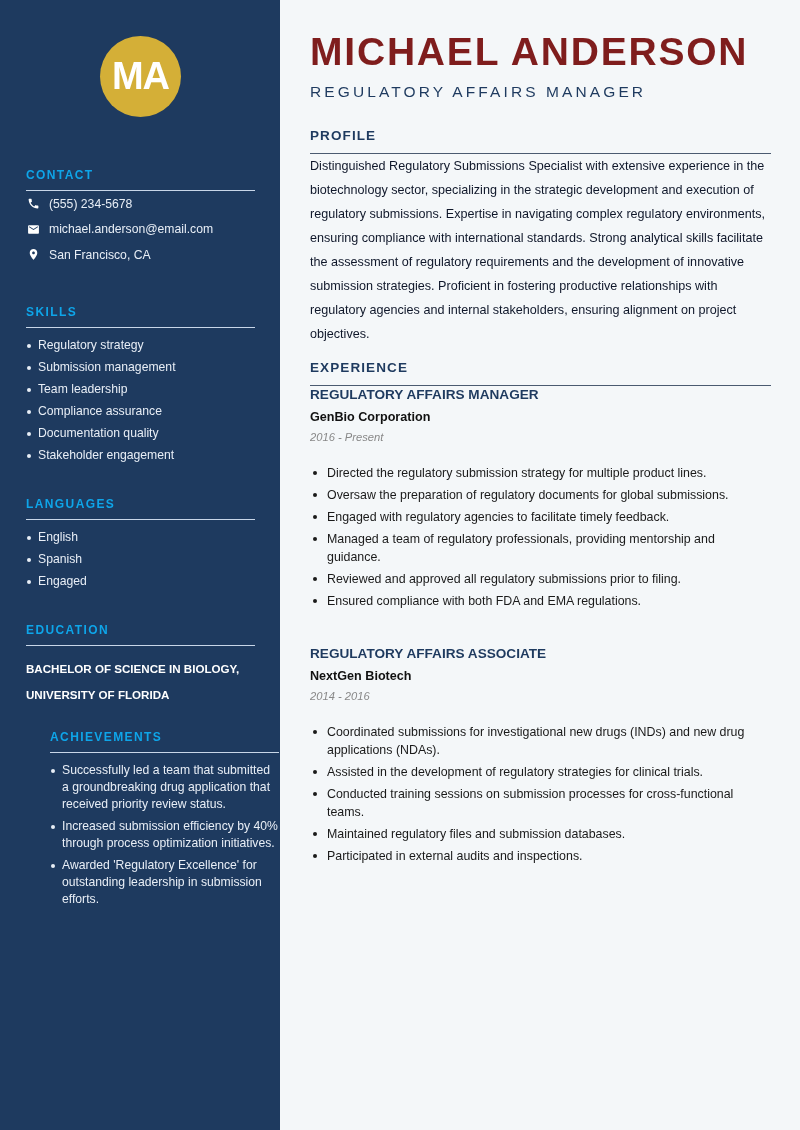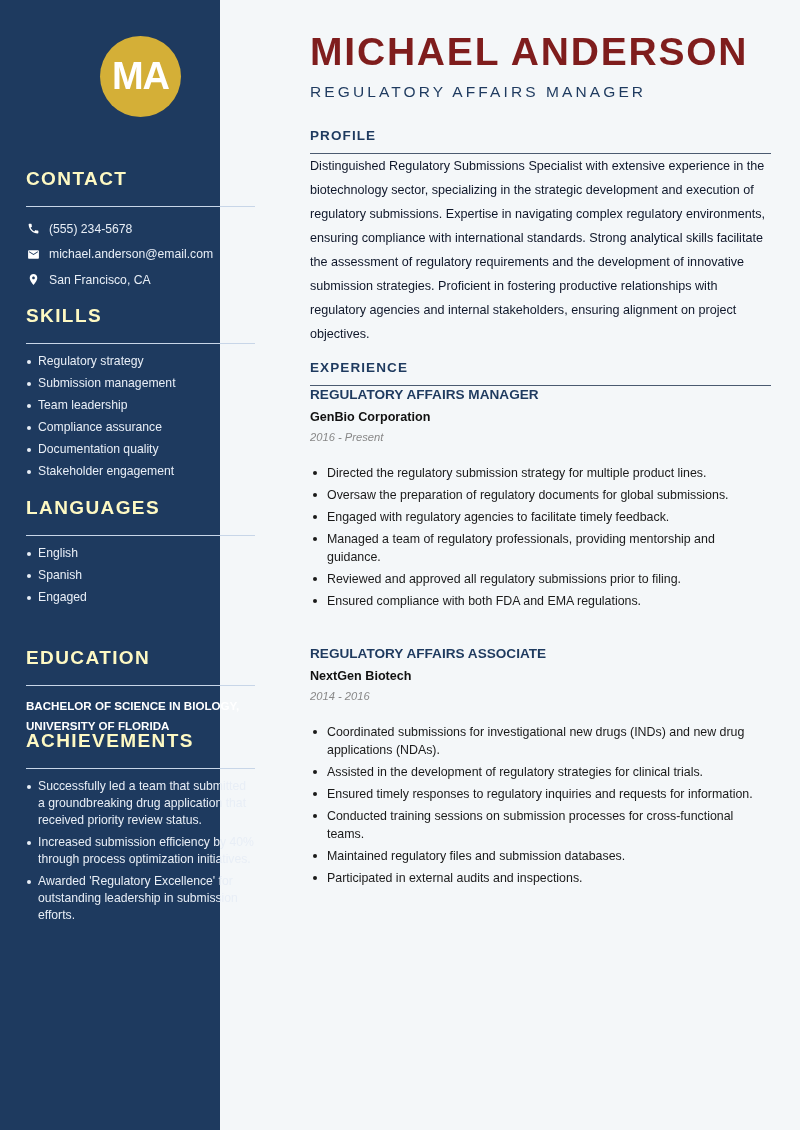--- a/index.html
+++ b/index.html
@@ -4,47 +4,47 @@
   <style>
     * { box-sizing: border-box; margin: 0; padding: 0; }
     html, body { width: 800px; height: 1130px; overflow: hidden; }
     body {
       font-family: "Liberation Sans", "DejaVu Sans", sans-serif;
       background: #f4f7f9;
       position: relative;
     }
     .sidebar {
       position: absolute; left: 0; top: 0;
-      width: 220px; height: 1130px;
+      width: 280px; height: 1130px;
       background: #1e3a5f;
       color: #ffffff;
       padding: 0 26px;
     }
     .avatar {
       position: absolute;
       left: 100px; top: 36px;
       width: 81px; height: 81px;
       border-radius: 50%;
       background: #d4af37;
       color: #ffffff;
       font-weight: 700;
       font-size: 38px;
       display: flex; align-items: center; justify-content: center;
       letter-spacing: -1px;
     }
     .side-section { position: absolute; left: 26px; width: 229px; }
     .side-heading {
-      font-size: 19px;
+      font-size: 12px;
       font-weight: 700;
       letter-spacing: 1.4px;
-      color: #fef9c3;
-      padding-bottom: 16px;
+      color: #0ea5e9;
+      padding-bottom: 8px;
       border-bottom: 1.5px solid #c8d6e8;
     }
-    .contact-list { list-style: none; margin-top: 9px; }
+    .contact-list { list-style: none; }
     .contact-list li {
       display: flex; align-items: center;
       height: 25.5px;
       font-size: 12.2px;
       color: #e8eef6;
     }
     .contact-list .ico {
       width: 14px; height: 14px; margin-right: 9px;
       display: inline-flex; align-items: center; justify-content: center;
     }
@@ -61,21 +61,21 @@
     .side-list li::before {
       content: "";
       position: absolute; left: 1px; top: 7px;
       width: 4px; height: 4px; border-radius: 50%;
       background: #e8eef6;
     }
     .edu-text {
       margin-top: 10px;
       font-size: 11.6px;
       font-weight: 700;
-      line-height: 20px;
+      line-height: 26px;
       color: #ffffff;
     }
     .main {
       position: absolute; left: 310px; top: 0; width: 461px;
     }
     .name {
       position: absolute; top: 30px; left: 0;
       font-size: 39px;
       font-weight: 700;
       letter-spacing: 1.8px;
@@ -190,26 +190,26 @@
 
   <section class="side-section" style="top:497px;">
     <h2 class="side-heading">LANGUAGES</h2>
     <ul class="side-list">
       <li>English</li>
       <li>Spanish</li>
       <li>Engaged</li>
     </ul>
   </section>
 
-  <section class="side-section" style="top:647px;">
+  <section class="side-section" style="top:623px;">
     <h2 class="side-heading">EDUCATION</h2>
     <p class="edu-text">BACHELOR OF SCIENCE IN BIOLOGY, UNIVERSITY OF FLORIDA</p>
   </section>
 
-  <section class="side-section" style="top:730px;">
+  <section class="side-section" style="top:730px;margin-left:24px;">
     <h2 class="side-heading">ACHIEVEMENTS</h2>
     <ul class="side-list">
       <li>Successfully led a team that submitted a groundbreaking drug application that received priority review status.</li>
       <li>Increased submission efficiency by 40% through process optimization initiatives.</li>
       <li>Awarded 'Regulatory Excellence' for outstanding leadership in submission efforts.</li>
     </ul>
   </section>
 </aside>
 
 <main class="main">
@@ -239,19 +239,18 @@
     </ul>
   </div>
 
   <div class="job" style="top:645px;">
     <div class="job-title">REGULATORY AFFAIRS ASSOCIATE</div>
     <div class="job-company">NextGen Biotech</div>
     <div class="job-dates">2014 - 2016</div>
     <ul class="job-bullets">
       <li>Coordinated submissions for investigational new drugs (INDs) and new drug applications (NDAs).</li>
       <li>Assisted in the development of regulatory strategies for clinical trials.</li>
-      <li>Ensured timely responses to regulatory inquiries and requests for information.</li>
       <li>Conducted training sessions on submission processes for cross-functional teams.</li>
       <li>Maintained regulatory files and submission databases.</li>
       <li>Participated in external audits and inspections.</li>
     </ul>
   </div>
 </main>
 
 </body></html>

